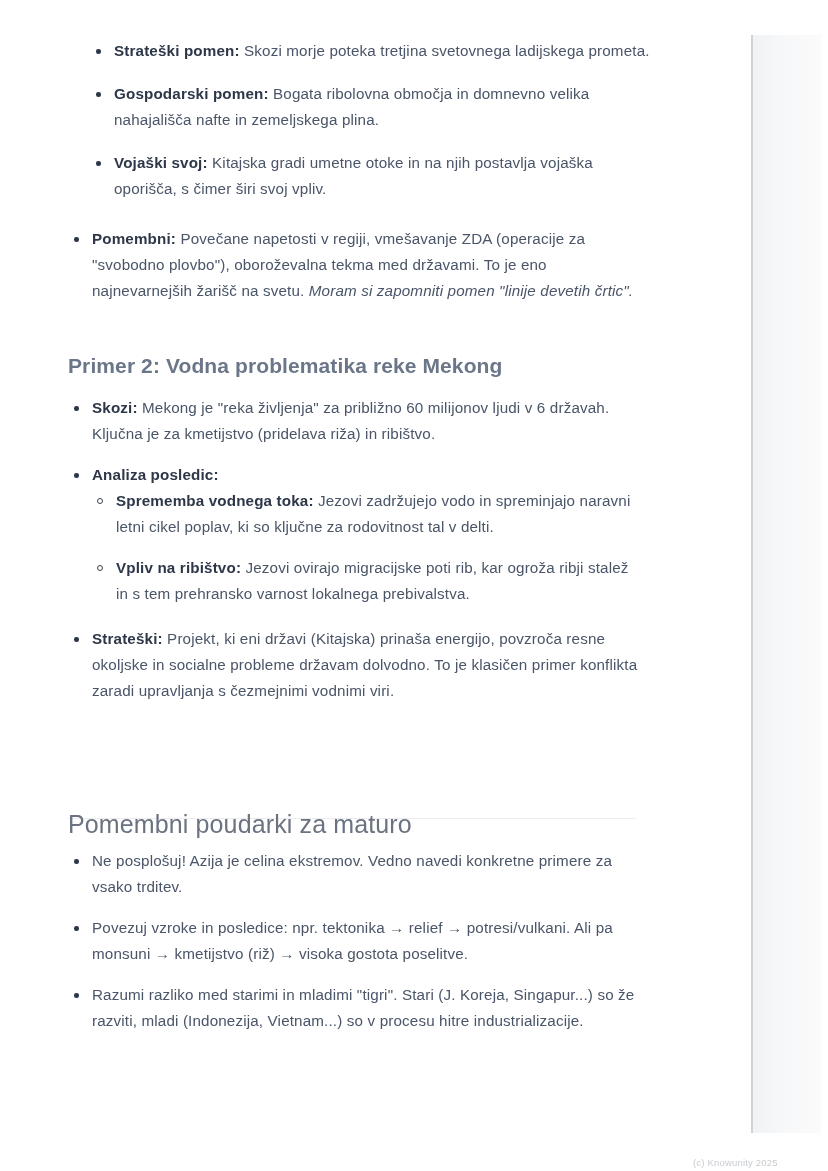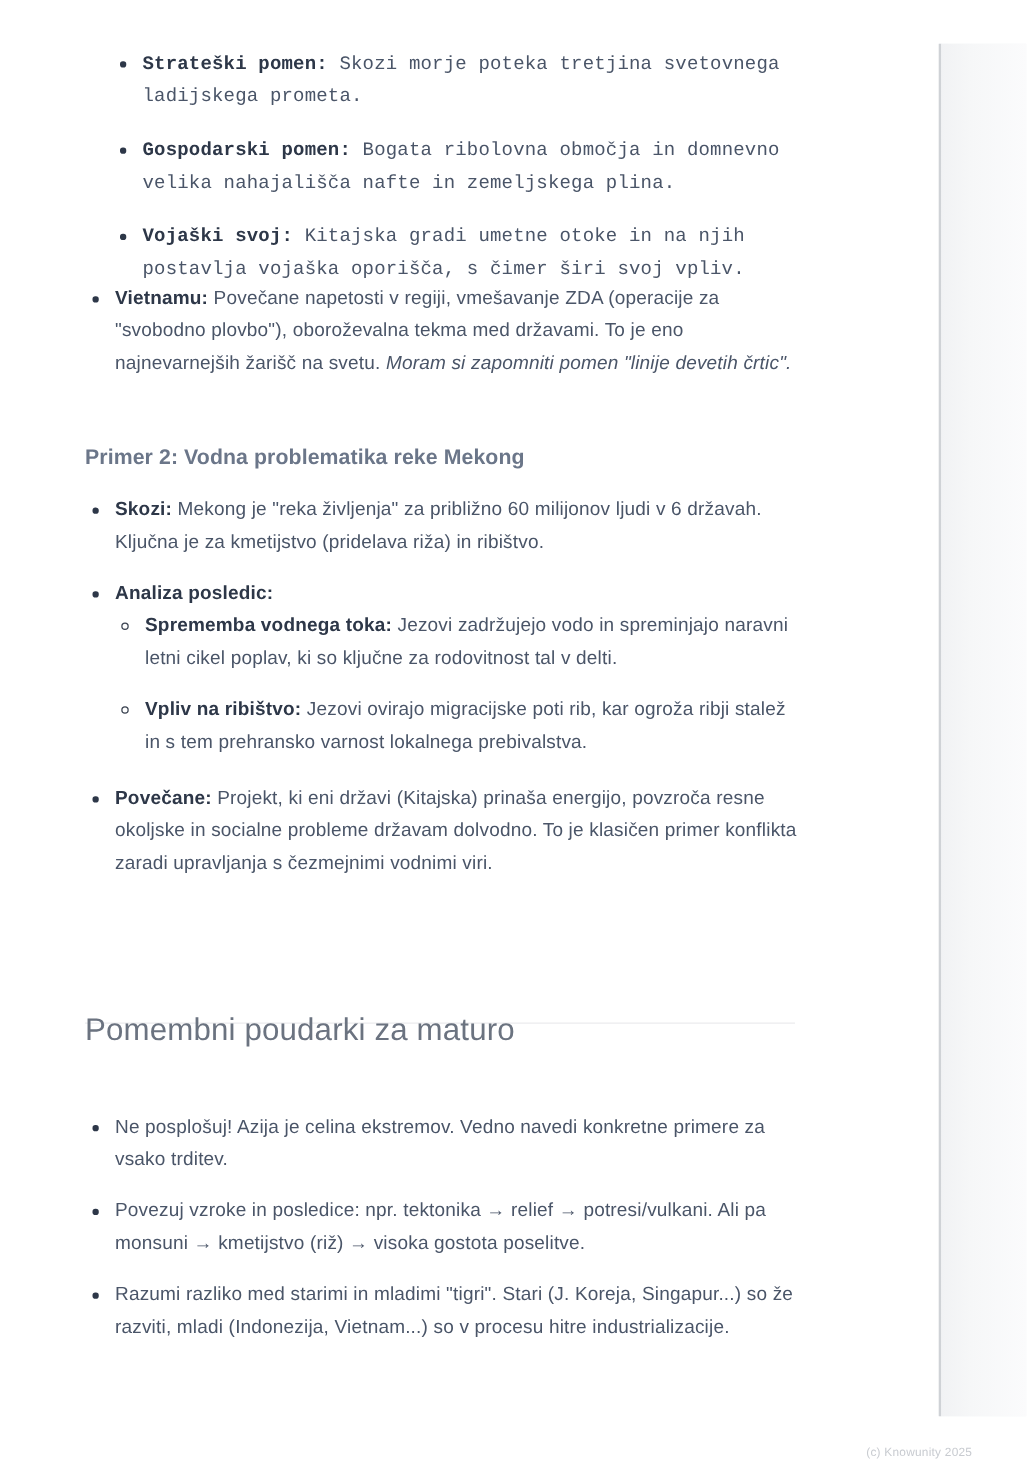--- a/index.html
+++ b/index.html
@@ -108,35 +108,35 @@
   .sublist > li.item:last-child { margin-bottom: 0; }
 
   
   #top-group {
     position: absolute;
     left: 0;
     top: 38px;
     width: 560px;
     margin-left: 22px;
   }
-  #top-group > li.item { margin-bottom: 17px; font-family: Liberation Mono, monospace; }
+  #top-group > li.item { margin-bottom: 17px; }
 
   
   b, .lead {
     font-weight: 700;
     color: #2d3748;
   }
   .it {
     font-style: italic;
     color: #4a5568;
   }
 
   
   h3.h-sub {
-    font-size: 17px;
+    font-size: 21px;
     font-weight: 600;
     color: #6b7689;
     margin: 0;
     padding: 0;
     line-height: 28px;
     letter-spacing: 0.005em;
   }
   h2.h-main {
     font-size: 25px;
     font-weight: 400;
@@ -156,21 +156,21 @@
   }
 
   
   .blk { position: absolute; left: 0; }
 
   #blk-posledice { top: 226px; width: 572px; }
   #hdr-primer2   { top: 352px; width: 560px; }
   #blk-mekong    { top: 395px; width: 572px; }
   #rule-1        { top: 818px; }
   #hdr-maturo    { top: 807px; width: 560px; }
-  #blk-maturo    { top: 889px; width: 572px; }
+  #blk-maturo    { top: 848px; width: 572px; }
 
   
   #footer-note {
     position: absolute;
     left: 693px;
     top: 1157px;
     font-size: 9.5px;
     color: #c8cbd0;
     letter-spacing: 0.02em;
     white-space: nowrap;
@@ -195,21 +195,21 @@
       <li class="item disc">
         <b class="lead">Gospodarski pomen:</b><span> Bogata ribolovna območja in domnevno velika nahajališča nafte in zemeljskega plina.</span>
       </li>
       <li class="item disc">
         <b class="lead">Vojaški svoj:</b><span> Kitajska gradi umetne otoke in na njih postavlja vojaška oporišča, s čimer širi svoj vpliv.</span>
       </li>
     </ul>
 
     <ul class="lvl1 blk" id="blk-posledice">
       <li class="item disc">
-        <b class="lead">Vietnamu:</b><span> Povečane napetosti v regiji, vmešavanje ZDA (operacije za "svobodno plovbo"), oboroževalna tekma med državami. To je eno najnevarnejših žarišč na svetu. </span><span class="it">Moram si zapomniti pomen "linije devetih črtic".</span>
+        <b class="lead">Pomembni:</b><span> Povečane napetosti v regiji, vmešavanje ZDA (operacije za "svobodno plovbo"), oboroževalna tekma med državami. To je eno najnevarnejših žarišč na svetu. </span><span class="it">Moram si zapomniti pomen "linije devetih črtic".</span>
       </li>
     </ul>
 
     <h3 class="h-sub blk" id="hdr-primer2">Primer 2: Vodna problematika reke Mekong</h3>
 
     <ul class="lvl1 blk" id="blk-mekong">
       <li class="item disc">
         <b class="lead">Skozi:</b><span> Mekong je "reka življenja" za približno 60 milijonov ljudi v 6 državah. Ključna je za kmetijstvo (pridelava riža) in ribištvo.</span>
       </li>
       <li class="item disc">
@@ -217,21 +217,21 @@
         <ul class="lvl2 sublist">
           <li class="item circle">
             <b class="lead">Sprememba vodnega toka:</b><span> Jezovi zadržujejo vodo in spreminjajo naravni letni cikel poplav, ki so ključne za rodovitnost tal v delti.</span>
           </li>
           <li class="item circle">
             <b class="lead">Vpliv na ribištvo:</b><span> Jezovi ovirajo migracijske poti rib, kar ogroža ribji stalež in s tem prehransko varnost lokalnega prebivalstva.</span>
           </li>
         </ul>
       </li>
       <li class="item disc" style="margin-top:19px;">
-        <b class="lead">Povečane:</b><span> Projekt, ki eni državi (Kitajska) prinaša energijo, povzroča resne okoljske in socialne probleme državam dolvodno. To je klasičen primer konflikta zaradi upravljanja s čezmejnimi vodnimi viri.</span>
+        <b class="lead">Strateški:</b><span> Projekt, ki eni državi (Kitajska) prinaša energijo, povzroča resne okoljske in socialne probleme državam dolvodno. To je klasičen primer konflikta zaradi upravljanja s čezmejnimi vodnimi viri.</span>
       </li>
     </ul>
 
     <hr class="rule blk" id="rule-1">
 
     <h2 class="h-main blk" id="hdr-maturo">Pomembni poudarki za maturo</h2>
 
     <ul class="lvl1 blk" id="blk-maturo">
       <li class="item disc">
         <span>Ne posplošuj! Azija je celina ekstremov. Vedno navedi konkretne primere za vsako trditev.</span>

